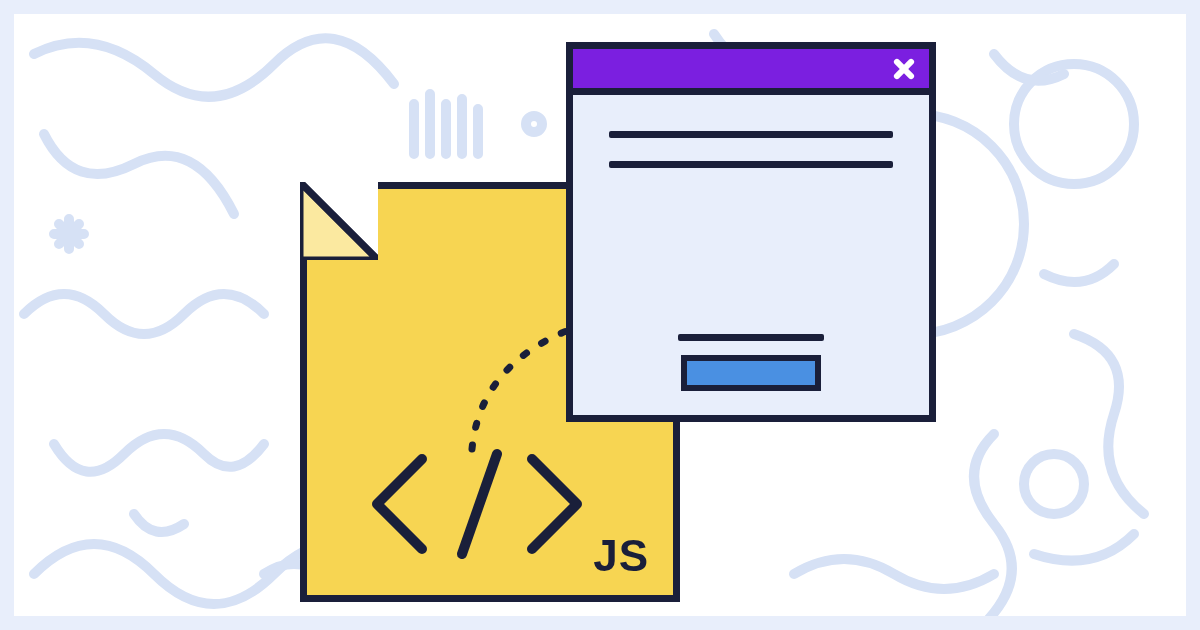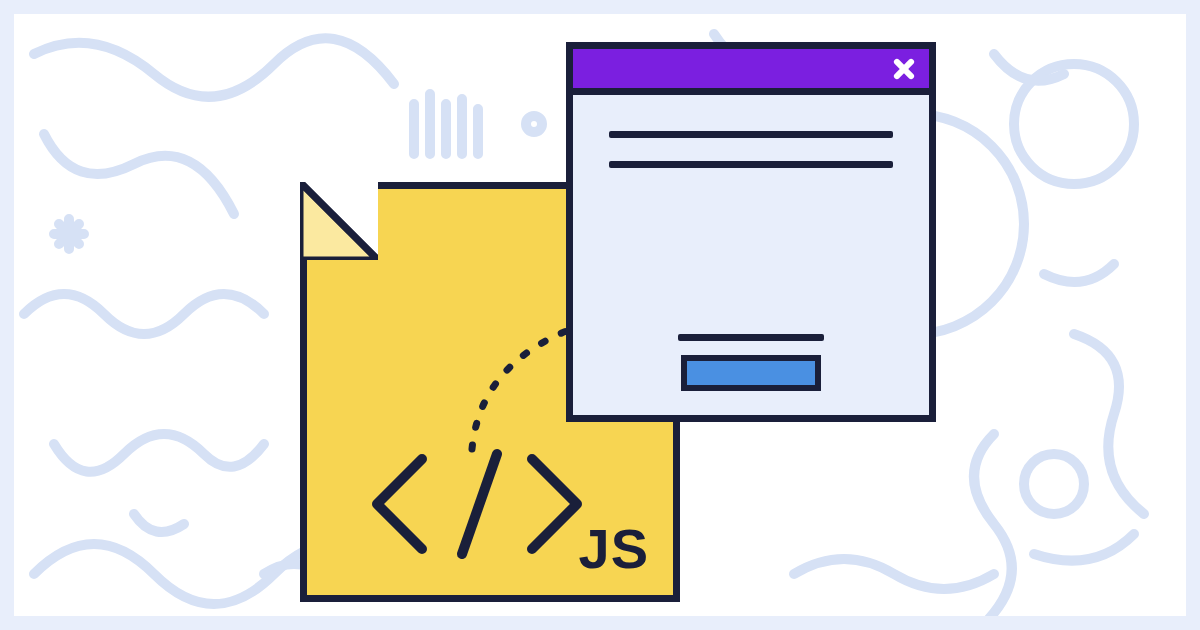--- a/index.html
+++ b/index.html
@@ -45,21 +45,21 @@
     position: absolute;
     left: 155px;
     top: 115px;
     width: 170px;
     height: 150px;
   }
   .js-label {
     position: absolute;
     right: 24px;
     bottom: 14px;
-    font-size: 56px;
+    font-size: 44px;
     font-weight: 700;
     color: #1a1f3a;
     font-family: "Segoe UI", Arial, sans-serif;
     letter-spacing: 1px;
   }
   .browser-window {
     position: absolute;
     left: 552px;
     top: 28px;
     width: 370px;

